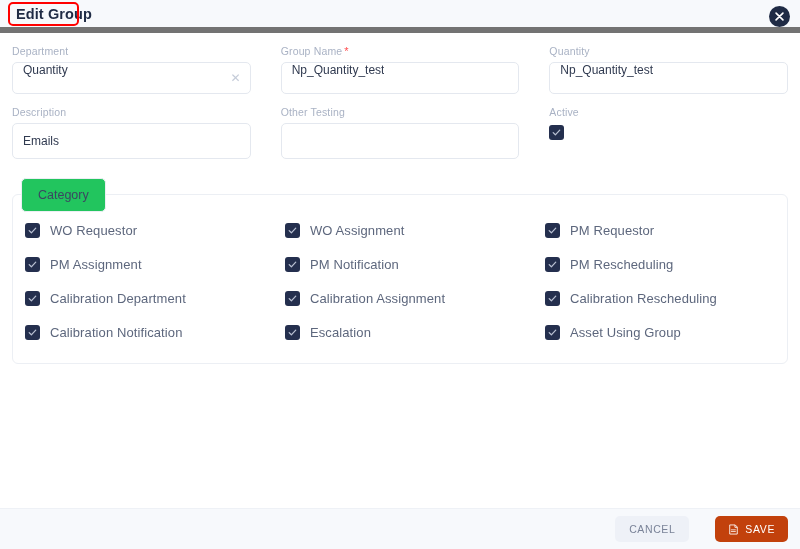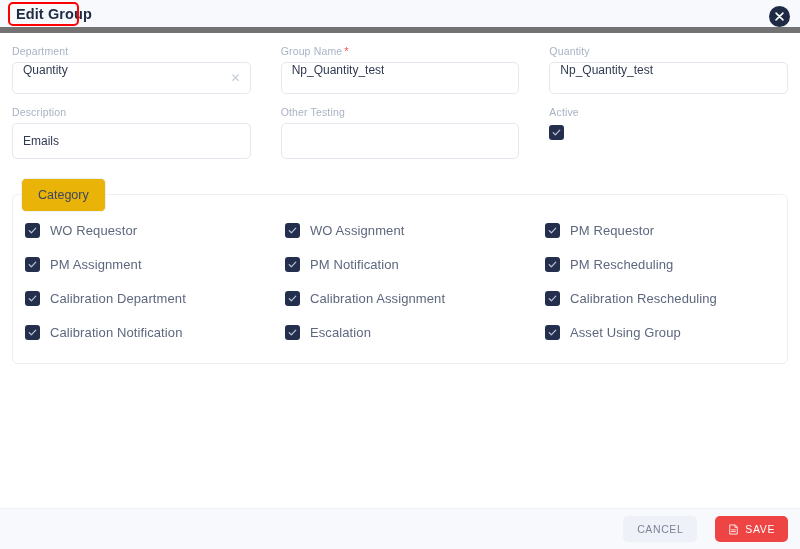--- a/index.html
+++ b/index.html
@@ -132,21 +132,21 @@
     border: 1px solid #eceff4;
     border-radius: 6px;
     background: #ffffff;
   }
   .panel-tab {
     position: absolute;
     left: 8px; top: -17px;
     height: 34px;
     min-width: 76px;
     padding: 9px 16px;
-    background: #eab308;
+    background: #22c55e;
     border: 1px solid #eceff4;
     border-radius: 5px;
     display: flex;
     align-items: center;
     justify-content: center;
     font-size: 12.5px;
     color: #3b4considerations;
     color: #3b4761;
     cursor: pointer;
   }
@@ -176,41 +176,41 @@
   .footer {
     position: absolute;
     left: 0; bottom: 0;
     width: 800px; height: 41px;
     background: #f7f9fc;
     border-top: 1px solid #eef1f6;
     display: flex;
     align-items: center;
     justify-content: flex-end;
     padding-right: 12px;
-    gap: 18px;
+    gap: 26px;
   }
   .btn {
     height: 26px;
     border-radius: 5px;
     font-size: 10.5px;
     letter-spacing: .6px;
     display: inline-flex;
     align-items: center;
     justify-content: center;
     cursor: pointer;
     border: none;
     font-family: "Liberation Sans", sans-serif;
   }
   .btn-cancel {
     background: #eef1f7;
     color: #7a8398;
     padding: 0 14px;
   }
   .btn-save {
-    background: #ef4444;
+    background: #c2410c;
     color: #ffffff;
     padding: 0 13px;
     gap: 6px;
   }
   .btn-save svg { display:block; }
 </style>
 </head>
 <body>
 
 <div class="modal-header">

